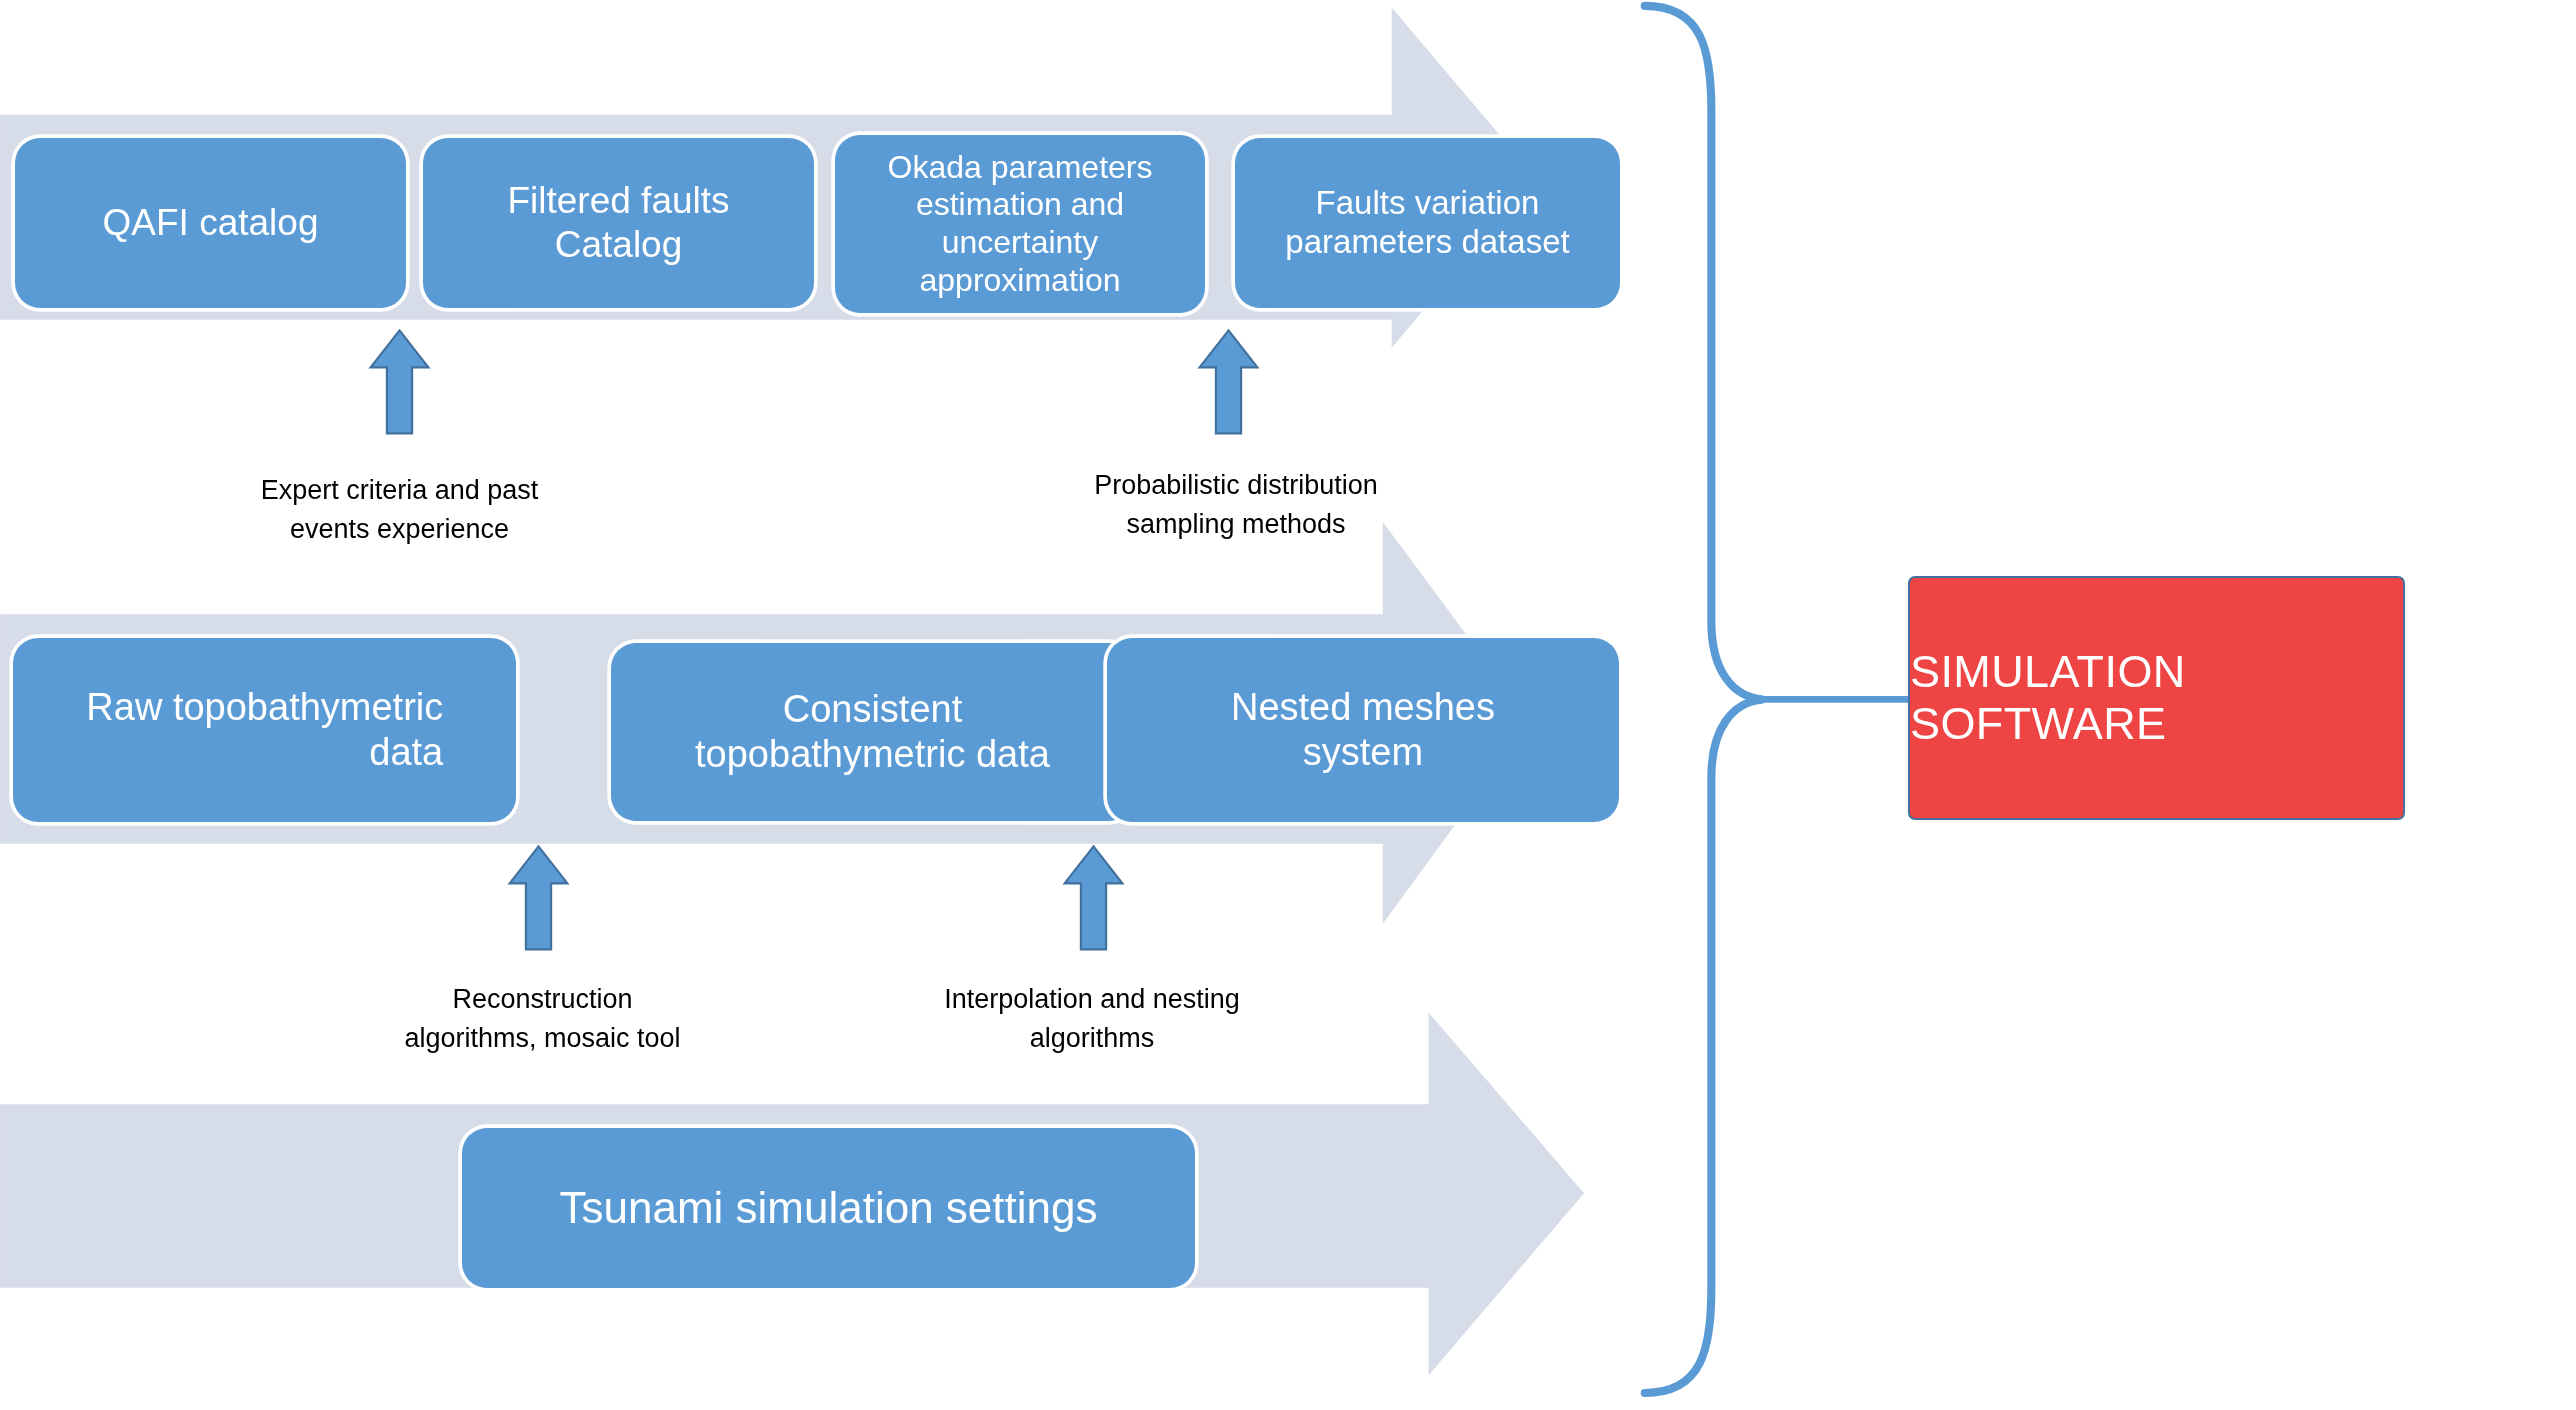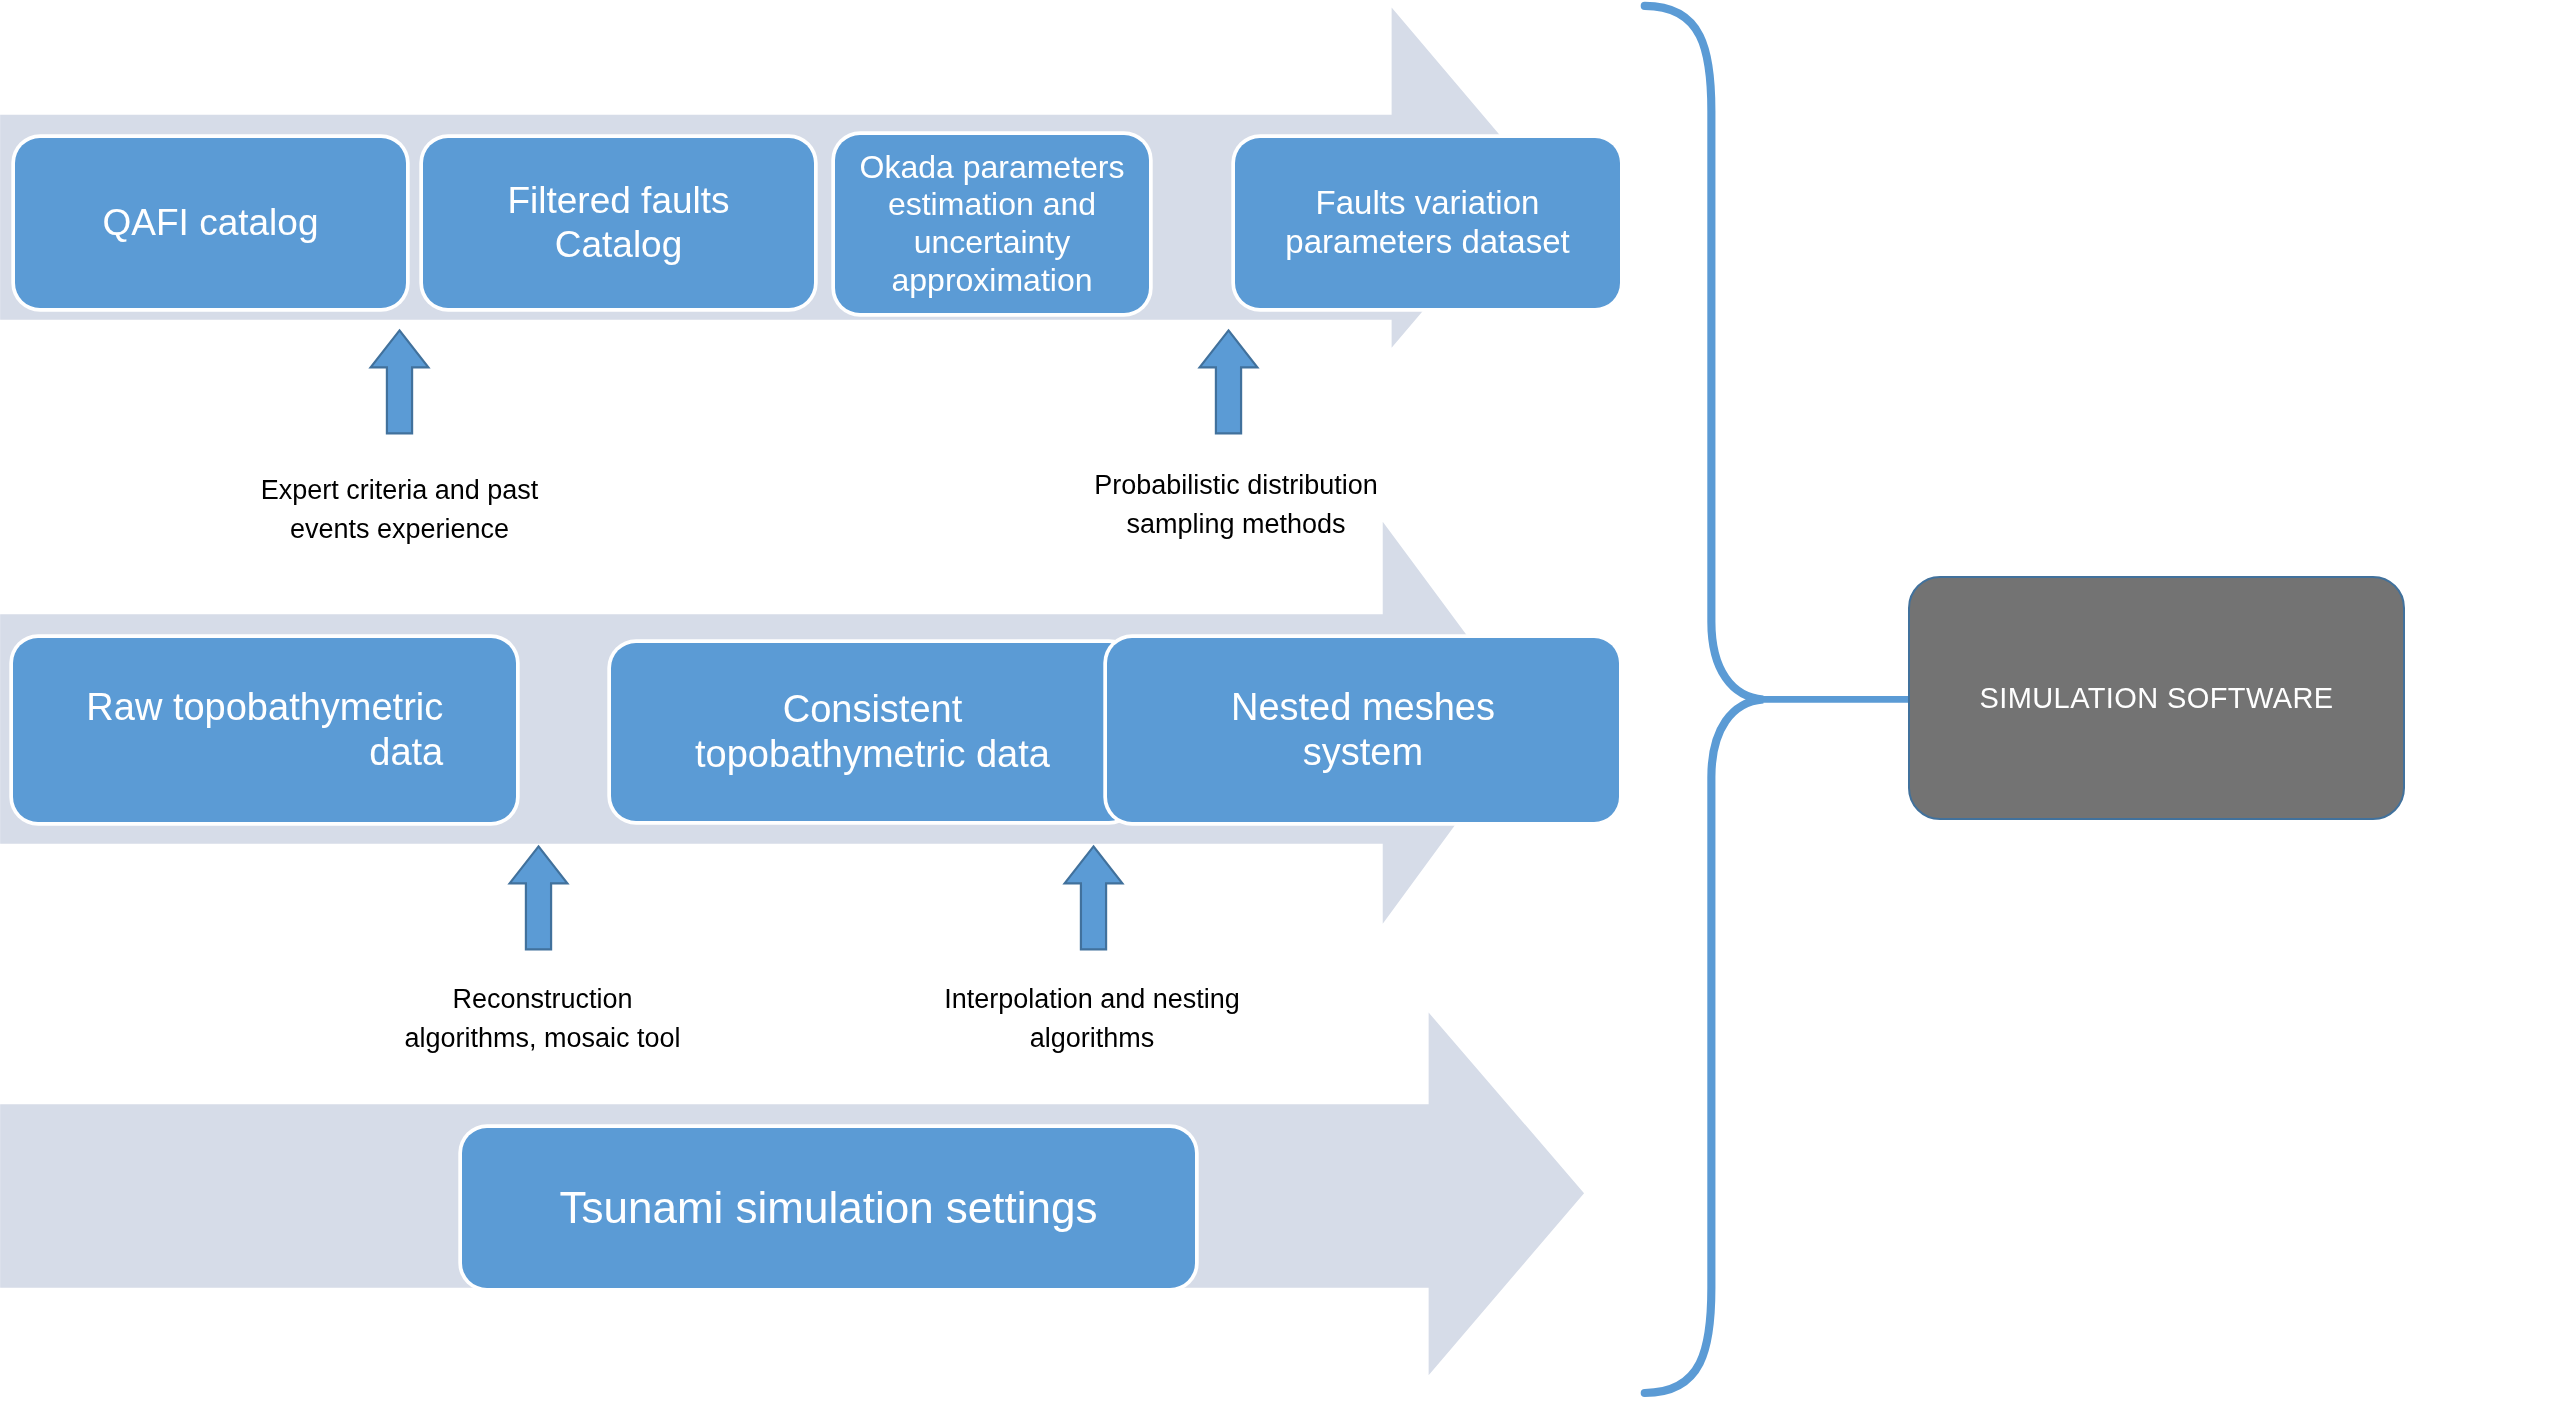--- a/index.html
+++ b/index.html
@@ -80,29 +80,29 @@
   }
 
   
   #sim-box {
     position: absolute;
     z-index: 3;
     left: 1908px;
     top: 576px;
     width: 497px;
     height: 244px;
-    background: #737373;
+    background: #ef4444;
     border: 2.2px solid #41719C;
-    border-radius: 32px;
+    border-radius: 7px;
     box-sizing: border-box;
     display: flex;
     align-items: center;
     justify-content: center;
     color: #ffffff;
-    font-size: 29px;
+    font-size: 45px;
     letter-spacing: 0.4px;
   }
 </style>
 </head>
 <body>
 
 <div id="canvas">
 
   <svg id="arrow-layer" viewBox="0 0 3480 1905">
 
@@ -126,21 +126,21 @@
 
   <div class="pbox" style="left:15px; top:138px; width:391px; height:170px; font-size:37px;">
     <span class="pbox-text">QAFI catalog</span>
   </div>
 
   <div class="pbox" style="left:423px; top:138px; width:391px; height:170px; font-size:37px;">
     <span class="pbox-text">Filtered faults
 Catalog</span>
   </div>
 
-  <div class="pbox" style="left:835px; top:135px; width:314px; height:178px; font-size:32px;">
+  <div class="pbox" style="left:835px; top:135px; width:370px; height:178px; font-size:32px;">
     <span class="pbox-text">Okada parameters
 estimation and
 uncertainty
 approximation</span>
   </div>
 
   <div class="pbox" style="left:1235px; top:138px; width:385px; height:170px; font-size:33px;">
     <span class="pbox-text">Faults variation
 parameters dataset</span>
   </div>

